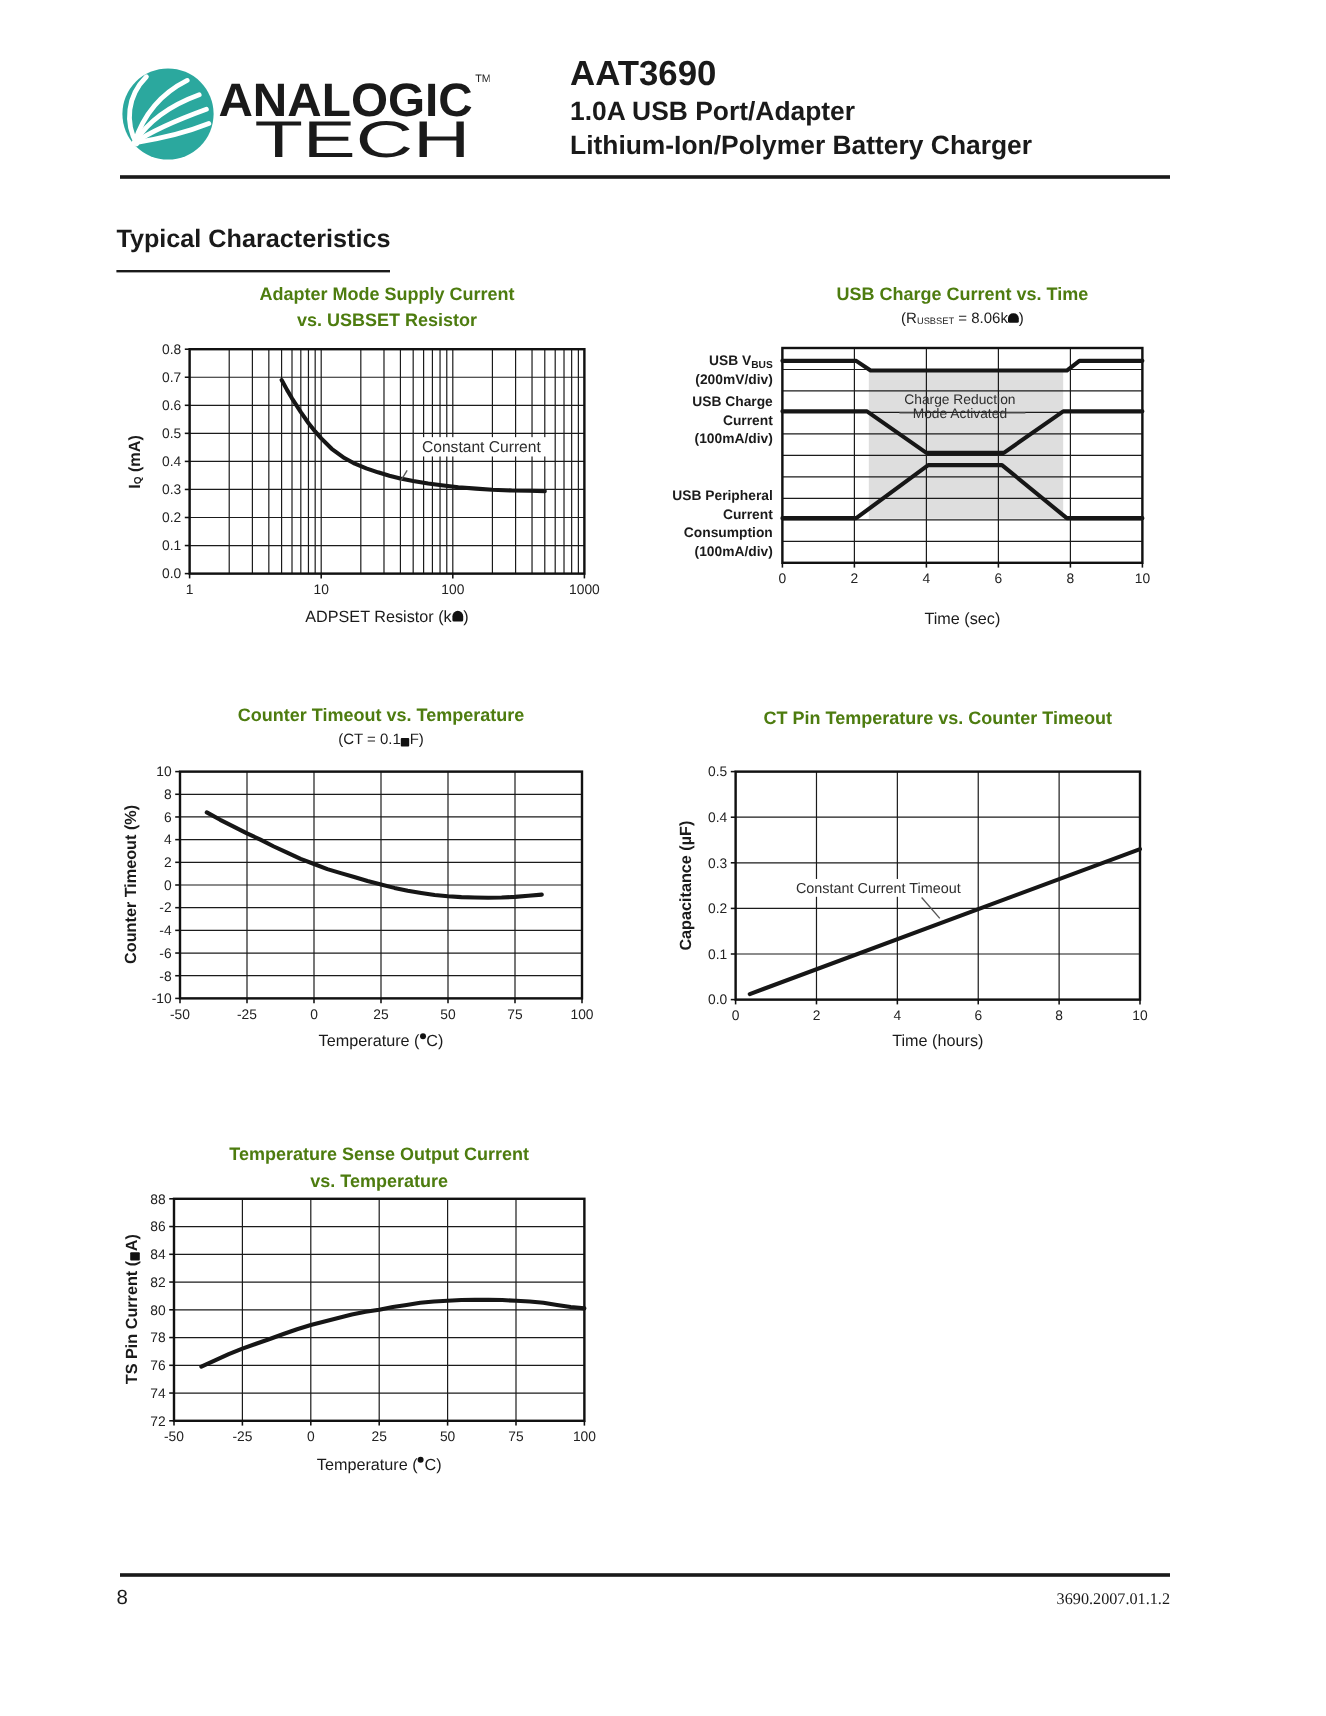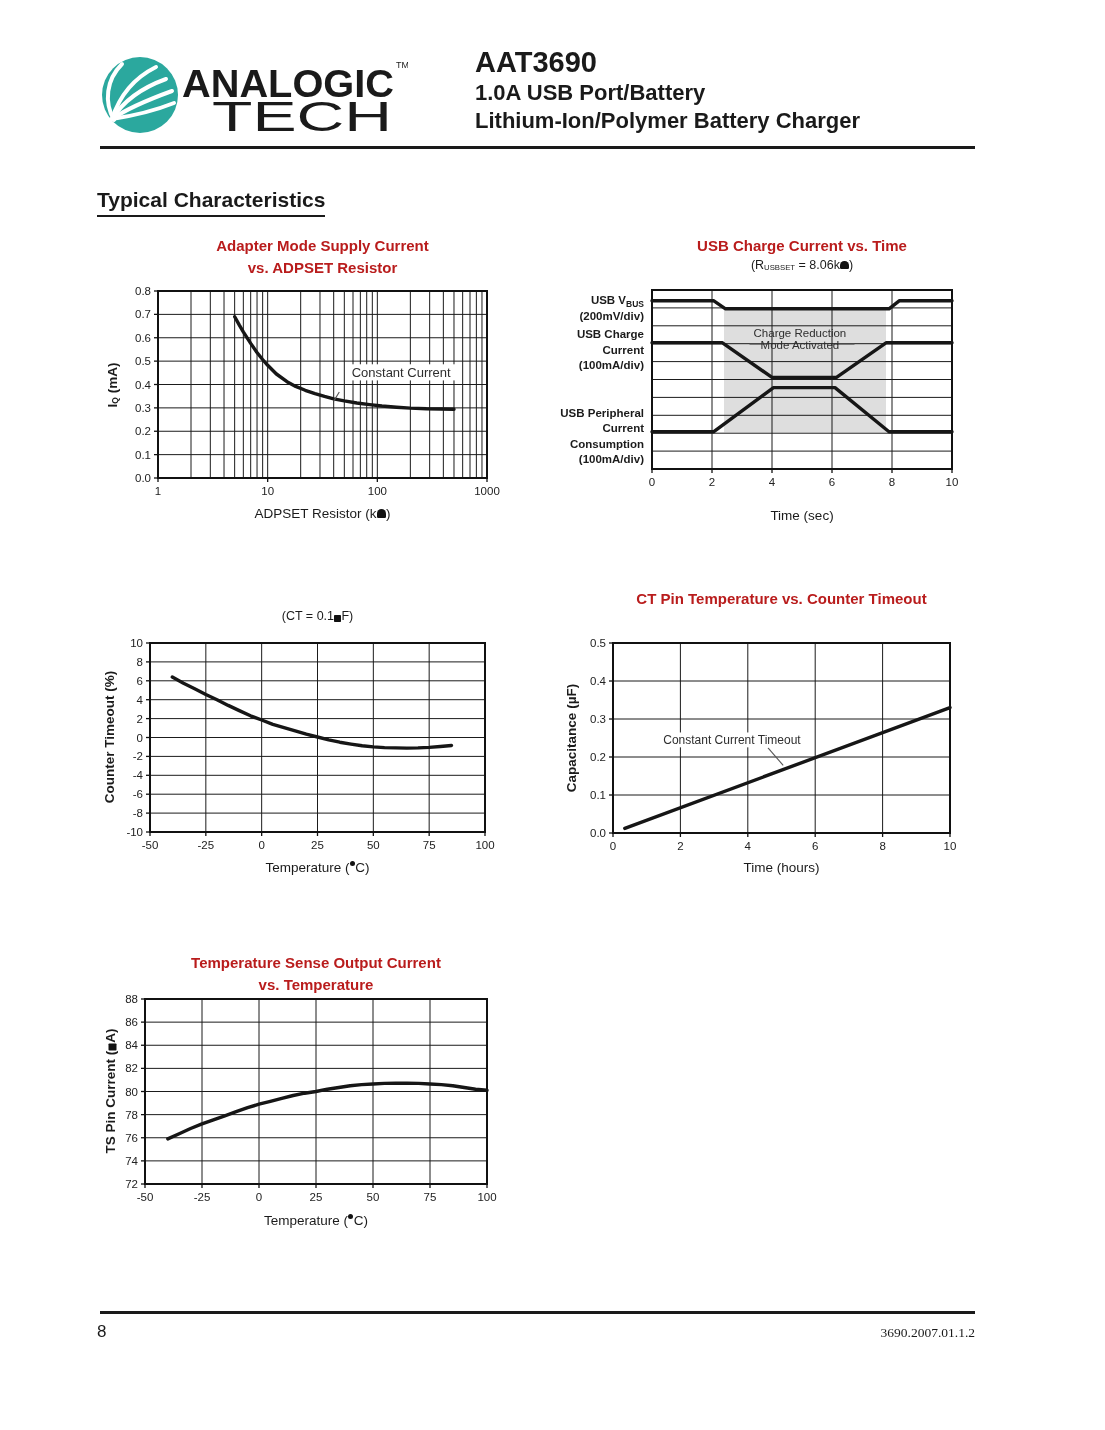--- a/index.html
+++ b/index.html
@@ -3,22 +3,22 @@
 <meta charset="utf-8">
 <style>
   html,body{margin:0;padding:0;background:#fff}
   .page{position:relative;width:1105px;height:1430px;background:#fff;overflow:hidden;
         font-family:"Liberation Sans",sans-serif;color:#1a1a1a}
   .abs{position:absolute}
   .hdr-right{}
   .part{font-size:29px;font-weight:bold;line-height:33px}
   .sub1{font-size:22px;font-weight:bold;line-height:28px}
   .rule{background:#1a1a1a}
-  .sect{font-size:21px;font-weight:bold;border-bottom:2.5px solid #1a1a1a;padding-bottom:3px;display:inline-block}
-  .ctitle{font-size:15px;font-weight:bold;text-align:center;line-height:22px;color:#b91c1c}
+  .sect{font-size:21px;font-weight:bold;border-bottom:2.5px solid #1a1a1a;padding-bottom:13px;display:inline-block}
+  .ctitle{font-size:15px;font-weight:bold;text-align:center;line-height:22px;color:#4d7c0f}
   .csub{font-size:12.5px;font-weight:normal;text-align:center;color:#1b1b1b}
   .axl{font-size:13.5px;font-weight:normal;text-align:center;color:#1b1b1b}
   .yl{position:absolute;transform:translate(-50%,-50%) rotate(-90deg);white-space:nowrap;
       font-size:13.5px;font-weight:bold;color:#1b1b1b}
   .subt{font-size:0.62em;vertical-align:-0.12em}
   .sym-o{display:inline-block;width:0.68em;height:0.70em;background:#111;color:transparent;overflow:hidden;
          border-radius:0.34em 0.34em 0.10em 0.10em;vertical-align:-0.02em;margin:0 0.02em}
   .sym-mu{display:inline-block;width:0.55em;height:0.62em;background:#111;color:transparent;overflow:hidden;
           border-radius:0.06em;vertical-align:-0.18em;margin:0 0.02em}
   .sym-deg{display:inline-block;width:0.38em;height:0.38em;background:#111;color:transparent;overflow:hidden;
@@ -49,34 +49,34 @@
       <path d="M14,69 C26,50 46,37 68,29"></path>
       <path d="M14,69 C22,44 38,27 58,17"></path>
     </g>
     <text x="84" y="47" font-family="Liberation Sans, sans-serif" font-size="39" font-weight="bold" fill="#1a1a1a" textLength="212" lengthAdjust="spacingAndGlyphs">ANALOGIC</text>
     <text x="298" y="18" font-family="Liberation Sans, sans-serif" font-size="9" fill="#1a1a1a">TM</text>
     <text x="294" y="81" text-anchor="end" font-family="Liberation Sans, sans-serif" font-size="43" fill="#1a1a1a" textLength="180" lengthAdjust="spacingAndGlyphs">TECH</text>
   </svg>
 
   <div class="abs hdr-right" style="right:130px;top:46px;width:500px">
     <div class="part">AAT3690</div>
-    <div class="sub1">1.0A USB Port/Battery</div>
+    <div class="sub1">1.0A USB Port/Adapter</div>
     <div class="sub1">Lithium-Ion/Polymer Battery Charger</div>
   </div>
 
   <div class="abs rule" style="left:100px;top:146px;width:875px;height:3px"></div>
 
   <div class="abs" style="left:97px;top:188px">
     <span class="sect">Typical Characteristics</span>
   </div>
 
   <div class="abs" style="left:90px;top:230px;width:440px;height:305px">
     <div class="abs ctitle" style="left:68px;top:5px;width:329px">
       <div>Adapter Mode Supply Current</div>
-      <div>vs. ADPSET Resistor</div>
+      <div>vs. USBSET Resistor</div>
     </div>
     <div class="yl" style="left:22px;top:155px">
       <span>I</span><span class="subt">Q</span><span> (mA)</span>
     </div>
     <svg width="440" height="305" viewBox="0 0 440 305">
         <line x1="68" y1="61" x2="68" y2="248" class="grid"></line>
         <line x1="101.01295619114994" y1="61" x2="101.01295619114994" y2="248" class="grid"></line>
         <line x1="120.32429760092299" y1="61" x2="120.32429760092299" y2="248" class="grid"></line>
         <line x1="134.02591238229988" y1="61" x2="134.02591238229988" y2="248" class="grid"></line>
         <line x1="144.65371047551673" y1="61" x2="144.65371047551673" y2="248" class="grid"></line>
@@ -202,20 +202,23 @@
         <line x1="194.5" y1="114.05799999999999" x2="212.5" y2="114.05799999999999" class="ptr"></line>
         <line x1="278.5" y1="114.05799999999999" x2="299.5" y2="114.05799999999999" class="ptr"></line>
         <text x="244.9" y="118.61999999999999" class="anno" text-anchor="middle" font-size="11.5">Mode Activated</text>
       </svg>
     <div class="abs axl" style="left:97px;top:278px;width:300px">
       <span>Time (sec)</span>
     </div>
   </div>
 
   <div class="abs" style="left:90px;top:580px;width:440px;height:315px">
+    <div class="abs ctitle" style="left:60px;top:6px;width:335px">
+      <div>Counter Timeout vs. Temperature</div>
+    </div>
     <div class="abs csub" style="left:60px;top:29px;width:335px">
       <span>(CT = 0.1</span><span class="sym-mu">μ</span><span>F)</span>
     </div>
     <div class="yl" style="left:19px;top:157px">
       <span>Counter Timeout (%)</span>
     </div>
     <svg width="440" height="315" viewBox="0 0 440 315">
         <line x1="60" y1="63" x2="60" y2="252" class="grid"></line>
         <line x1="115.83333333333333" y1="63" x2="115.83333333333333" y2="252" class="grid"></line>
         <line x1="171.66666666666666" y1="63" x2="171.66666666666666" y2="252" class="grid"></line>

